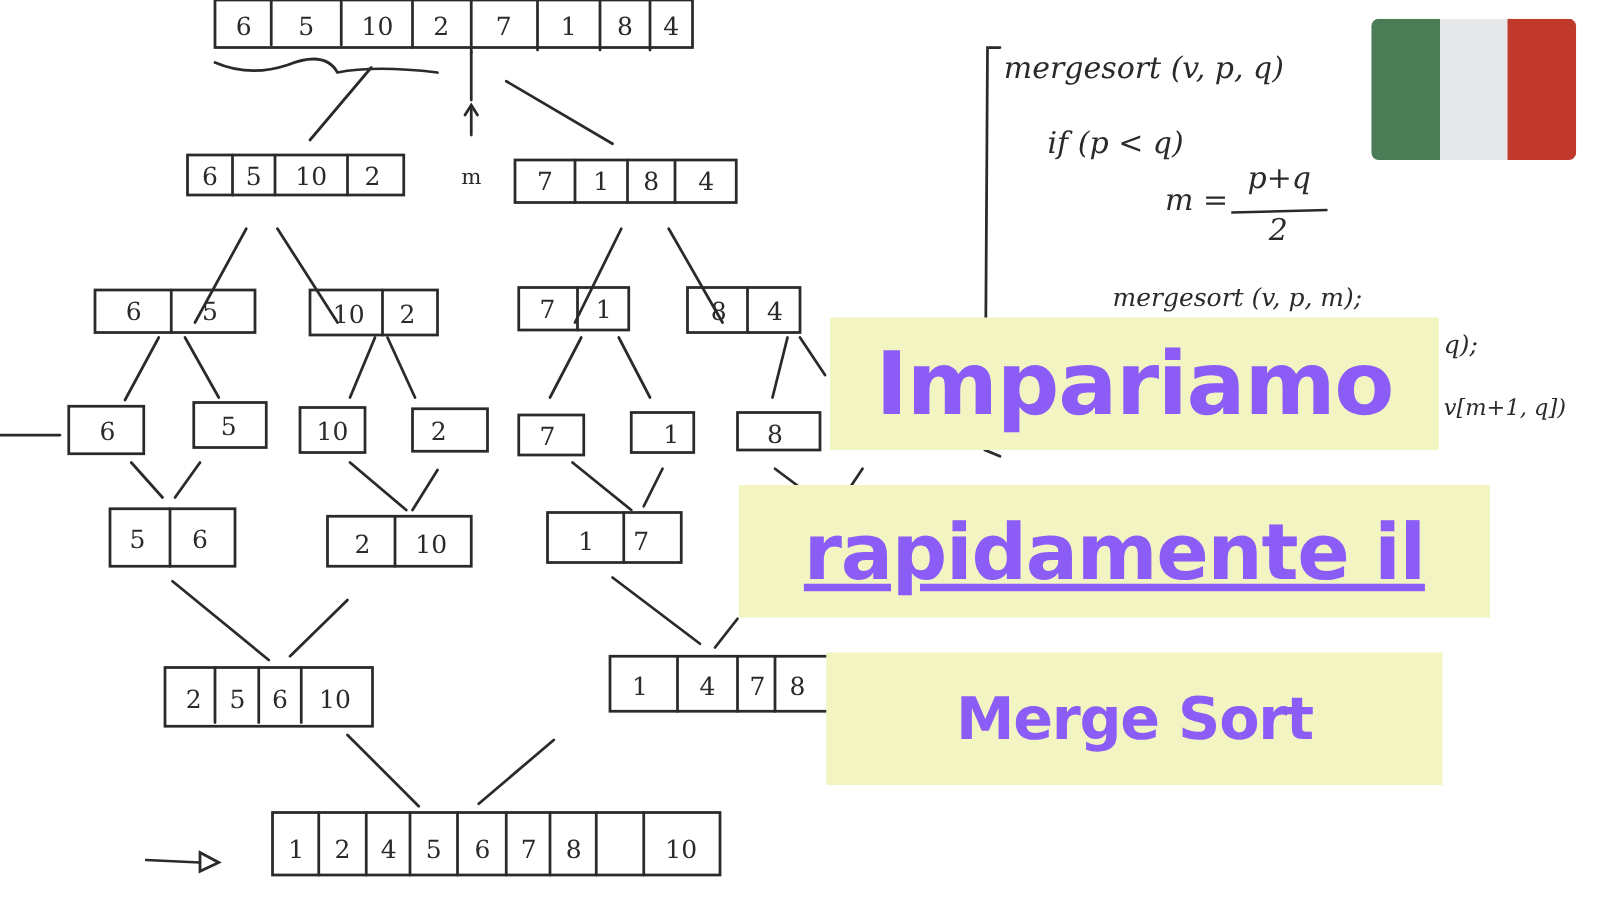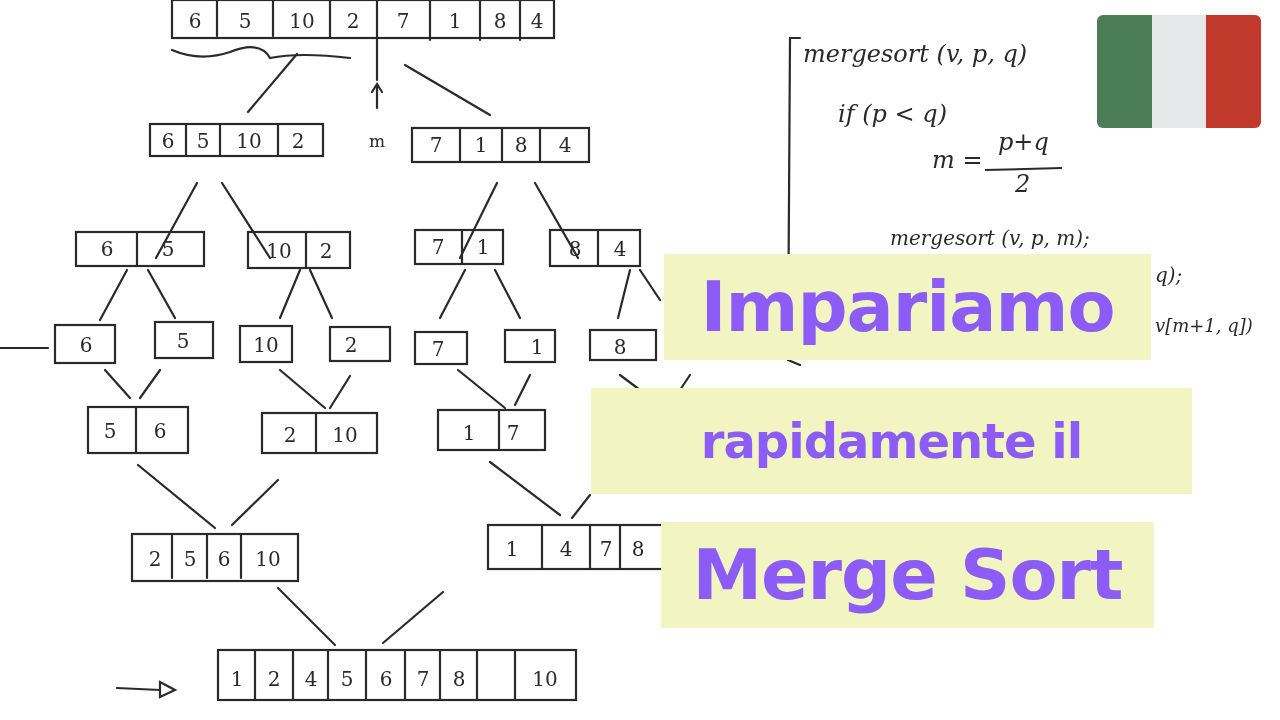--- a/index.html
+++ b/index.html
@@ -6,22 +6,22 @@
   body { width:1280px; height:720px; background:#ffffff; position:relative; overflow:hidden;
          font-family:"DejaVu Sans", sans-serif; }
   svg.sketch { position:absolute; left:0; top:0; }
   .hand { font-family:"DejaVu Serif", serif; fill:#2a2a2a; }
   .flag { position:absolute; left:1097px; top:15px; width:164px; height:113px; border-radius:6px;
           overflow:hidden; display:flex; }
   .flag span { flex:1; display:block; }
   .title-box { position:absolute; background:#f2f5c2; color:#8b5cf6; font-family:"DejaVu Sans", sans-serif;
                font-weight:bold; display:flex; align-items:center; justify-content:center; letter-spacing:-1px; }
   #t1 { left:664px; top:254px; width:487px; height:106px; font-size:70px; }
-  #t2 { left:591px; top:388px; width:601px; height:106px; font-size:48px; }
-  #t3 { left:661px; top:522px; width:493px; height:106px; font-size:70px; }
+  #t2 { left:591px; top:388px; width:601px; height:106px; font-size:62px;text-decoration:underline; }
+  #t3 { left:661px; top:522px; width:493px; height:106px; font-size:47px; }
 </style>
 </head>
 <body>
 
 <svg class="sketch" width="1280" height="720" viewBox="0 0 1280 720">
   <g stroke="#2a2a2a" stroke-width="2.2" fill="none" stroke-linecap="round">
 
     <rect x="172" y="0" width="382" height="38"></rect>
     <line x1="217" y1="0" x2="217" y2="36"></line>
       <line x1="273" y1="0" x2="273" y2="36"></line>

